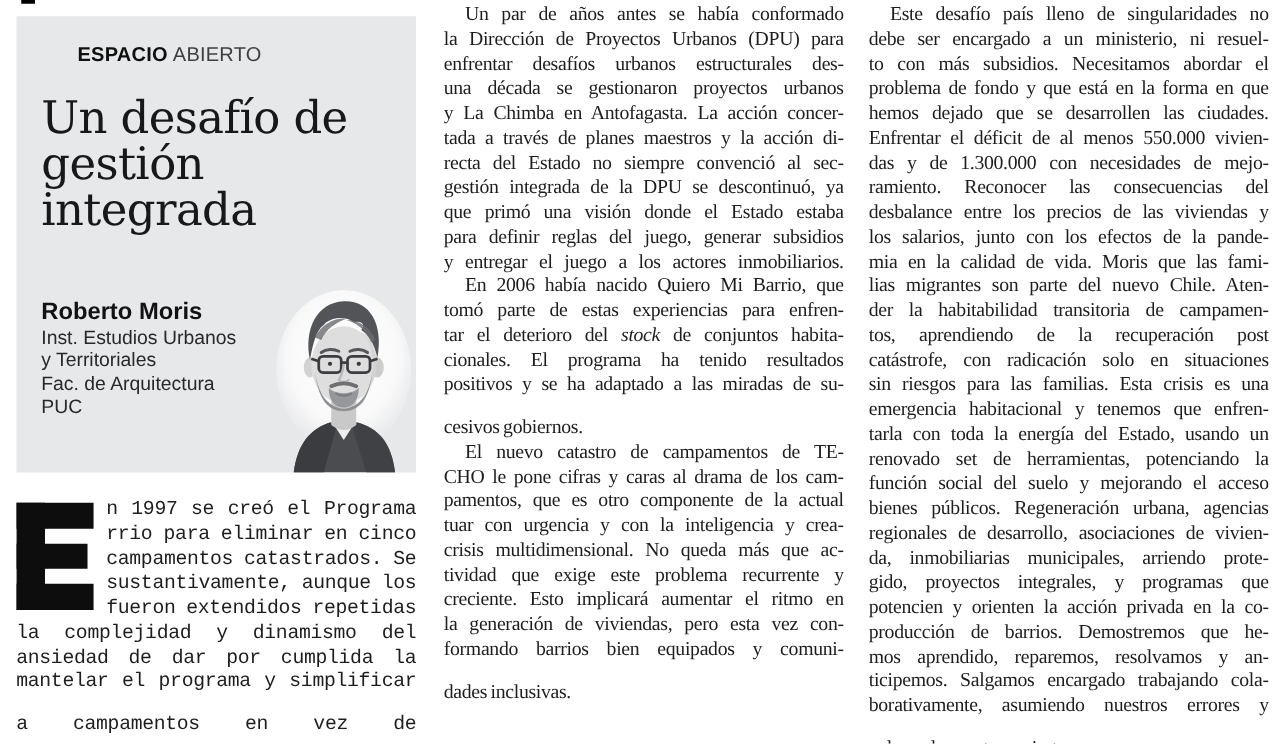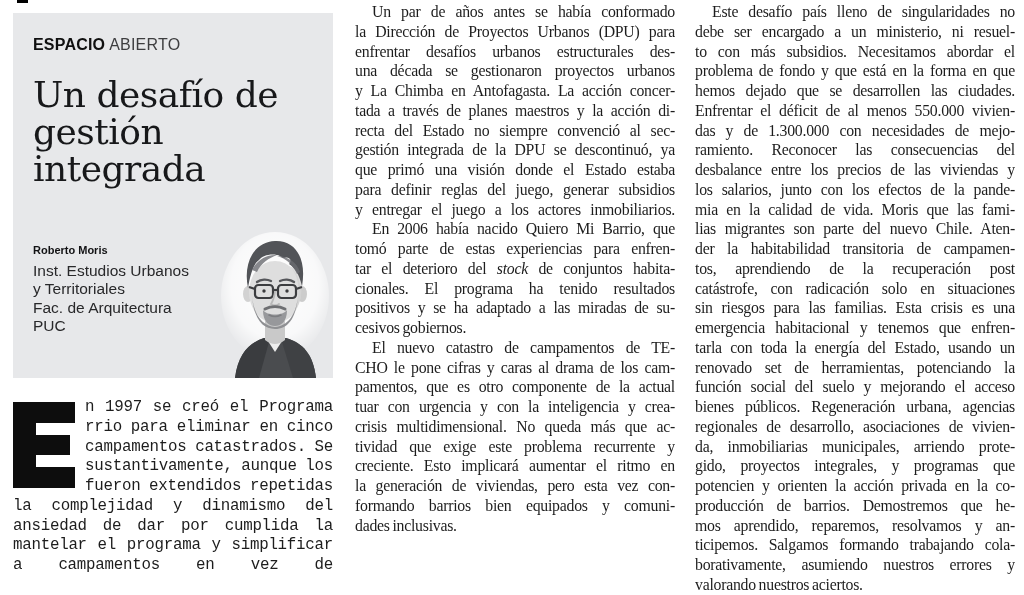--- a/index.html
+++ b/index.html
@@ -27,20 +27,21 @@
     background:var(--box-bg,#e7e8ea);
     box-sizing:border-box;
     padding:23px 0 0 20px;
   }
   .kicker{
     font-family:"Liberation Sans",sans-serif;
     font-size:16px;
     letter-spacing:.2px;
     color:var(--kicker-light,#3e3e40);
     white-space:nowrap;
+    margin-left:29px;
   }
   .kicker .kicker-bold{
     font-weight:bold;
     color:var(--kicker-bold,#101010);
     margin-right:4px;
   }
   .headline{
     margin:22px 0 0 0;
     font-family:"DejaVu Serif","Liberation Serif",serif;
     font-weight:500;
@@ -53,42 +54,42 @@
     position:absolute;
     left:20px;top:228px;
     font-family:"Liberation Sans",sans-serif;
     font-size:15.5px;
     line-height:18.5px;
     color:#28282a;
     width:190px;
   }
   .author-name{
     font-weight:bold;
-    font-size:11px;
+    font-size:19px;
     color:#121214;
     margin-bottom:2px;
   }
   .portrait{position:absolute;right:2px;bottom:0;}
 
   .article-text{
     font-size:15.8px;
     line-height:19.75px;
     letter-spacing:-.25px;
     word-spacing:-1px;
     color:var(--ink,#1d1d1d);
   }
   .col1 .article-text{margin-top:20px;font-family:Liberation Mono, monospace;}
   .line{
     text-align:justify;
     text-align-last:justify;
     min-height:19.75px;
     max-height:19.75px;
     overflow:hidden;
   }
-  .line.lastline{text-align-last:left;}
+  .line.lastline{text-align-last:left;margin-top:14px;}
   .line.indent{text-indent:17px;}
   .dropcap{
     float:left;
     width:62px;height:86px;
     margin:4px 10px 7px 0;
   }
 </style>
 </head>
 <body>
 
@@ -239,17 +240,17 @@
       <div class="line">tarla con toda la energía del Estado, usando un</div>
       <div class="line">renovado set de herramientas, potenciando la</div>
       <div class="line">función social del suelo y mejorando el acceso</div>
       <div class="line">bienes públicos. Regeneración urbana, agencias</div>
       <div class="line">regionales de desarrollo, asociaciones de vivien-</div>
       <div class="line">da, inmobiliarias municipales, arriendo prote-</div>
       <div class="line">gido, proyectos integrales, y programas que</div>
       <div class="line">potencien y orienten la acción privada en la co-</div>
       <div class="line">producción de barrios. Demostremos que he-</div>
       <div class="line">mos aprendido, reparemos, resolvamos y an-</div>
-      <div class="line">ticipemos. Salgamos formando trabajando cola-</div>
+      <div class="line">ticipemos. Salgamos encargado trabajando cola-</div>
       <div class="line">borativamente, asumiendo nuestros errores y</div>
       <div class="line lastline">valorando nuestros aciertos.</div>
     </div>
 </div>
 
 </body></html>

